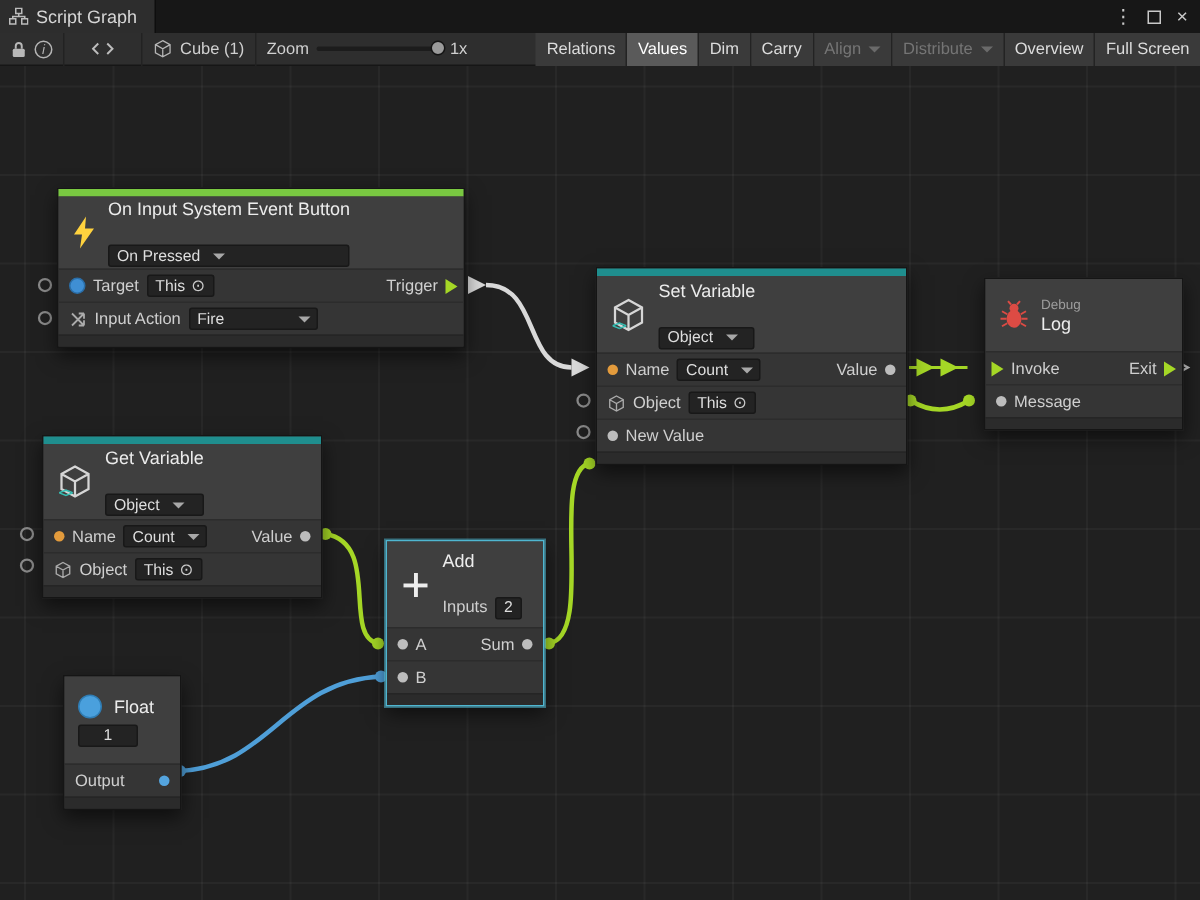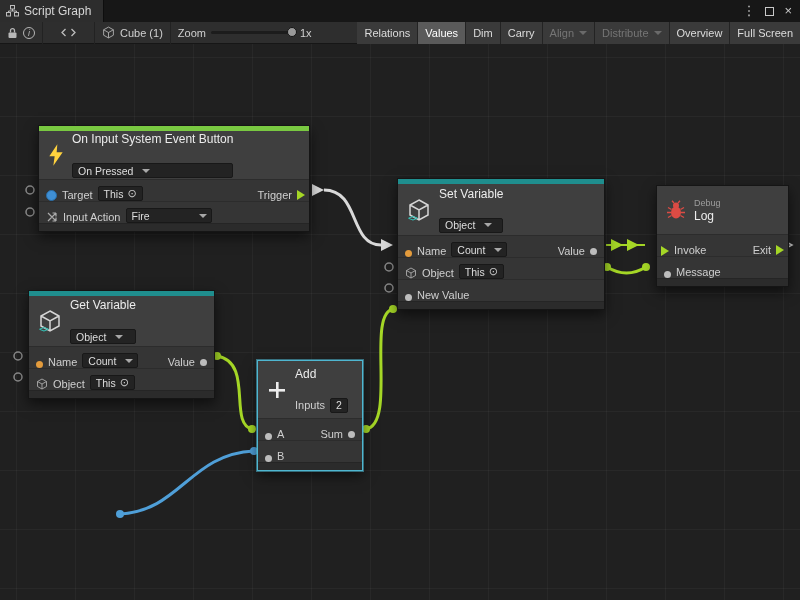--- a/index.html
+++ b/index.html
@@ -49,21 +49,21 @@
   .node { position:absolute; background:#353535; border:1px solid #151515;
     box-shadow:0 5px 12px rgba(0,0,0,0.55); color:#c9c9c9; font-size:11px; }
   .node.selected { border-color:#4fb6d0; box-shadow:0 0 0 1px rgba(79,182,208,0.55), 0 5px 12px rgba(0,0,0,0.55); }
   .accent { height:5px; }
   .accent.green { background:#79c841; }
   .accent.teal { background:#1f8e8e; }
   .nhead { display:flex; align-items:center; gap:8px; padding:0 9px; background:#3f3f3f; }
   .ntitle { font-size:12px; color:#ececec; }
   .nsub { font-size:9px; color:#9d9d9d; }
   .nbody { background:#353535; }
-  .prow { height:22px; display:flex; align-items:flex-end; gap:5px; padding:0 7px;
+  .prow { height:22px; display:flex; align-items:center; gap:5px; padding:0 7px;
     border-top:1px solid #2c2c2c; }
   .rgt { margin-left:auto; display:flex; align-items:center; gap:5px; }
   .nfoot { height:8px; background:#2b2b2b; border-top:1px solid #252525; }
   .plabel { color:#cfcfcf; }
   .chip { background:#232323; border:1px solid #181818; border-radius:2px; height:15px;
     display:inline-flex; align-items:center; gap:4px; padding:0 5px; font-size:10.5px; color:#dedede; }
   .chip.dd { padding-right:4px; }
   .chip.wide { min-width:86px; justify-content:space-between; }
   .chip.field { min-width:16px; justify-content:center; }
   .tgt { font-size:11px; color:#cccccc; }
@@ -386,15 +386,31 @@
           </span>
         </div>
         <div class="prow">
           <span class="pdot"></span>
           <span class="plabel">B</span>
         </div>
       </div>
       <div class="nfoot"></div>
     </div>
 
+    <div class="node" style="left:42px; top:406px; width:79px;">
+      <div class="nhead" style="height:58px; flex-wrap:wrap; align-content:center; row-gap:4px;">
+        <span class="float-circle"></span>
+        <span class="ntitle">Float</span>
+        <span class="chip field" style="width:40px;">1</span>
+      </div>
+      <div class="nbody">
+        <div class="prow">
+          <span class="plabel">Output</span>
+          <span class="rgt">
+            <span class="pdot blue"></span>
+          </span>
+        </div>
+      </div>
+      <div class="nfoot"></div>
+    </div>
 
   </div>
 </div>
 
 </body></html>

